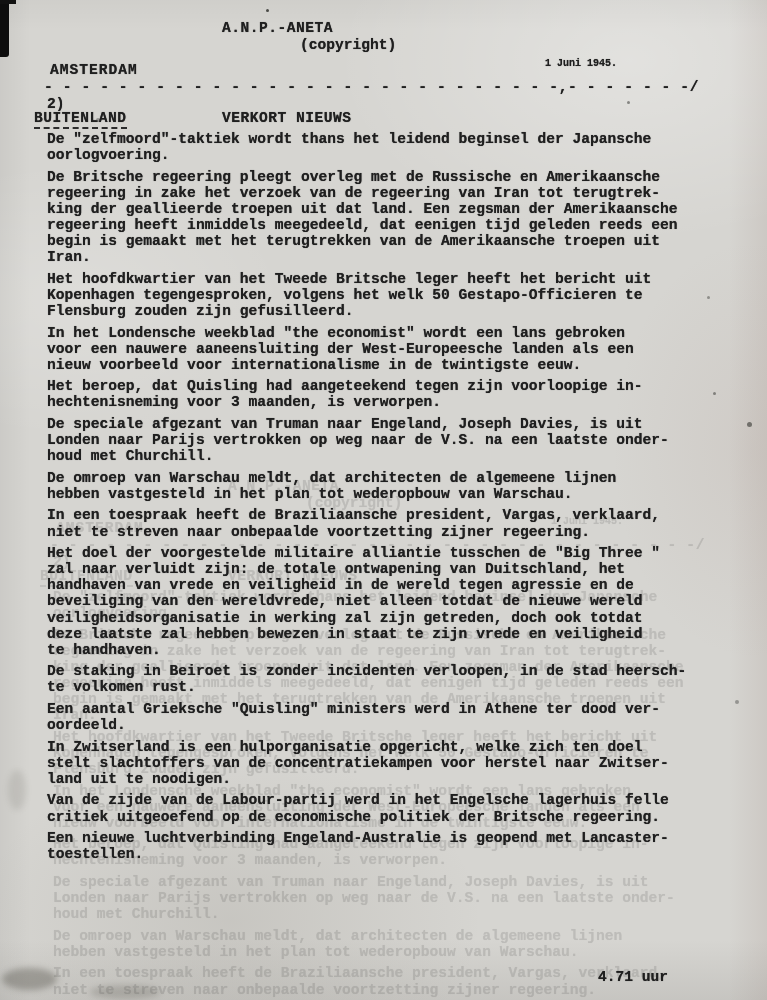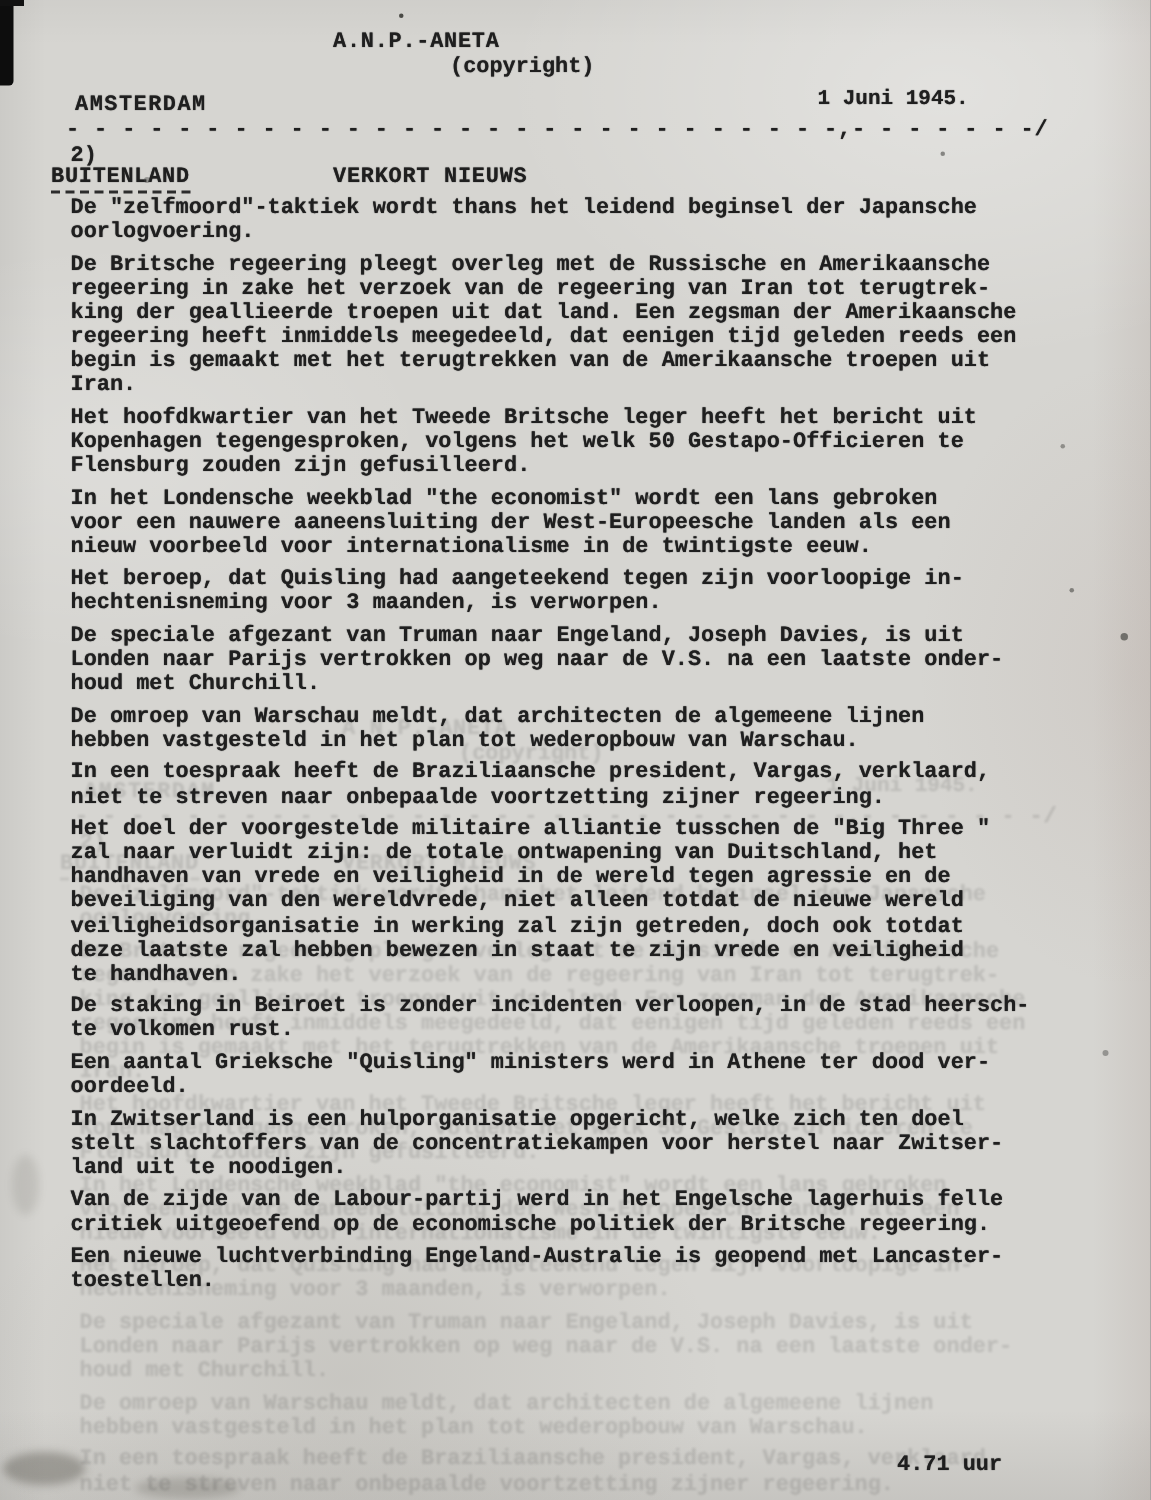--- a/index.html
+++ b/index.html
@@ -21,21 +21,21 @@
     color:#1f1f1f;
   }
   .content{position:absolute;top:0;left:0;width:767px;height:1000px;}
   .content > div, .content p{
     text-shadow:0 0 .7px rgba(25,25,25,.85);
   }
   .abs{position:absolute;white-space:nowrap;}
   .agency{left:222px;top:20px;font-size:14.6px;letter-spacing:.5px;}
   .copyright{left:252px;top:37px;font-size:14.6px;margin-left:48px;}
   .city{left:50px;top:62px;font-size:14.6px;letter-spacing:1px;}
-  .date{left:545px;top:58px;font-size:14px;}
+  .date{left:545px;top:58px;font-size:10px;}
   .separator{left:44px;top:79px;font-size:14.6px;letter-spacing:.6px;}
   .page-number{left:47px;top:96px;font-size:14.6px;}
   .section{left:34px;top:110px;font-size:14.6px;letter-spacing:.5px;border-bottom:2px dashed #2c2c2c;padding-bottom:1px;}
   .section-title{left:222px;top:110px;font-size:14.6px;letter-spacing:.5px;text-align:right;}
   .body-text{position:absolute;left:47px;top:131px;width:705px;font-size:14.6px;line-height:16.1px;}
   .body-text p{margin:0 0 5.5px 0;white-space:pre-line;}
   .signoff{left:598px;top:969px;font-size:14.6px;}
   
   .ghost{top:458px;left:6px;opacity:.13;filter:blur(.6px);pointer-events:none;}
   .ghost .section{border-bottom-color:rgba(40,40,40,.8);}

